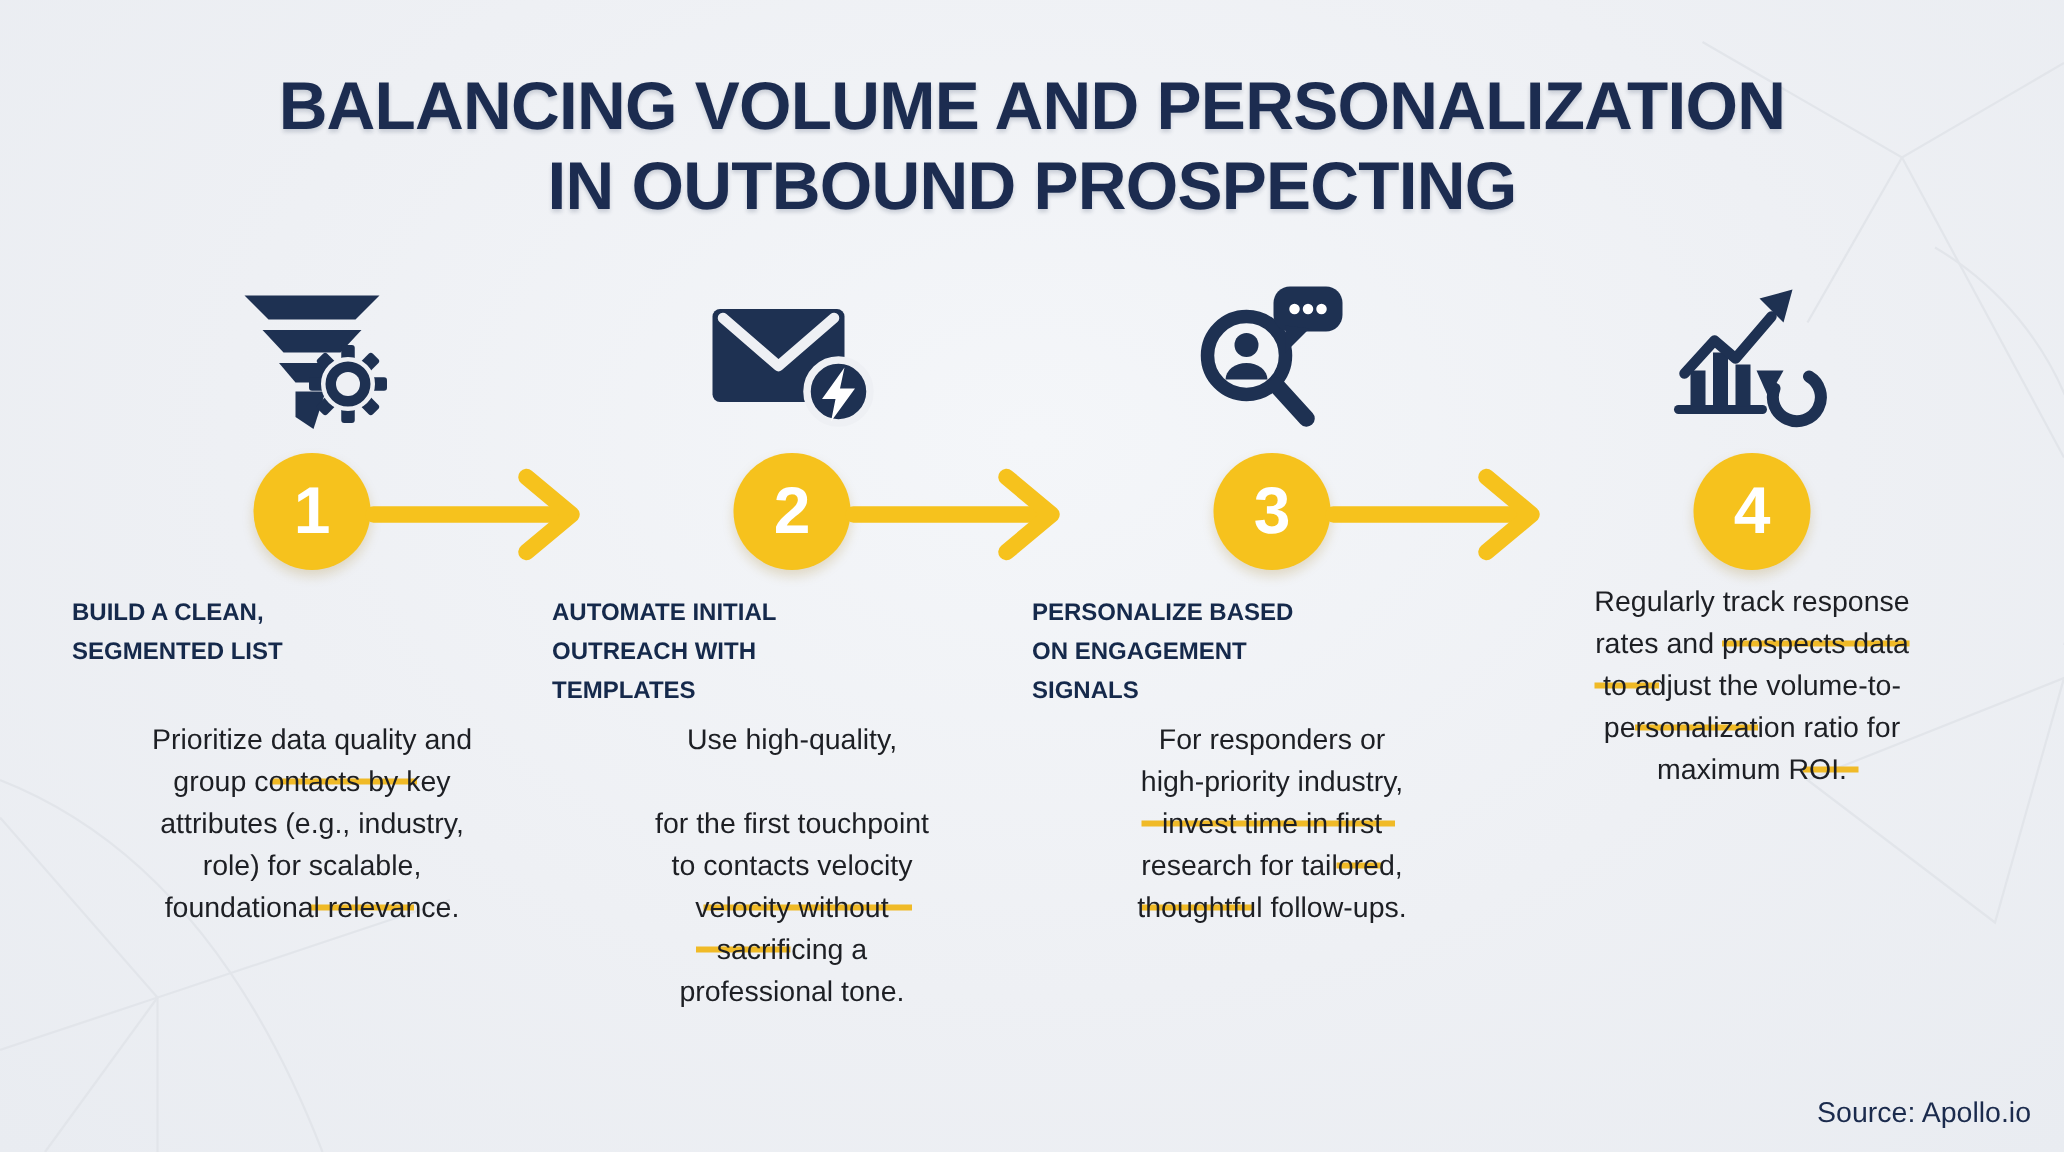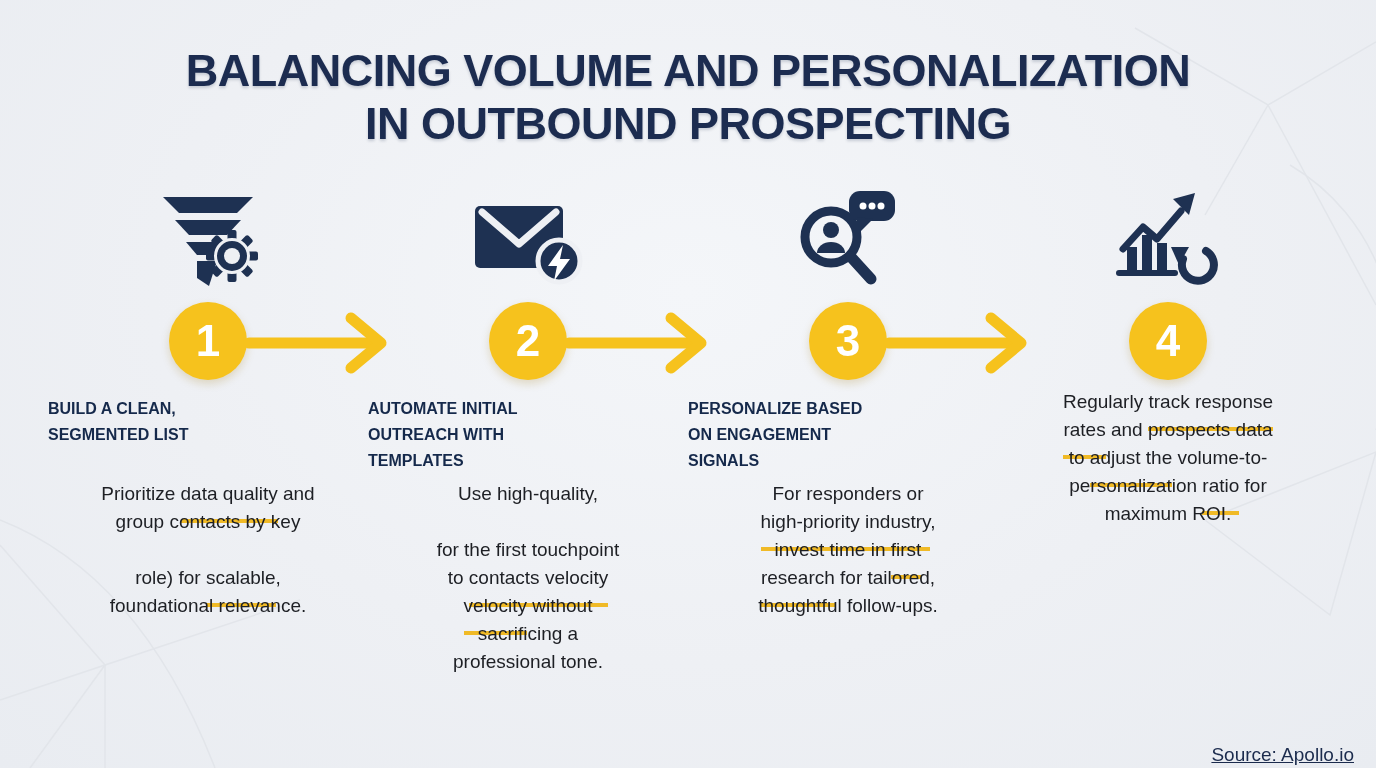--- a/index.html
+++ b/index.html
@@ -29,22 +29,22 @@
   .step-heading {
     margin-top:12px; height:80px; text-align:left;
     font-size:16px; line-height:26px; font-weight:bold; color:#15294b;
   }
   .step-body {
     text-align:center; font-size:19px; line-height:28px; color:#1d1f24;
     margin-top:4px;
   }
   .hl { border-bottom:4px solid #f0ba27; padding-bottom:15px; }
   .source {
-    position:absolute; right:22px; bottom:2px;
-    font-size:19px; color:#1b2b4d;text-decoration:underline;
+    position:absolute; right:22px; bottom:14px;
+    font-size:19px; color:#1b2b4d;
   }
   .navy { fill:#1e3152; }
   .navy-stroke { stroke:#1e3152; fill:none; }
 </style>
 </head>
 <body>
 
 <div class="canvas">
 
   <svg class="deco" viewBox="0 0 1376 768">
@@ -94,21 +94,21 @@
     <div class="marker">
       <div class="num-circle">1</div>
       <svg class="arrow-svg" width="160" height="78" viewBox="0 0 160 78">
         <g stroke="#f6c21d" stroke-width="11" stroke-linecap="round" stroke-linejoin="round" fill="none">
           <line x1="2" y1="39" x2="128" y2="39"></line>
           <polyline points="104,14 134,39 104,64"></polyline>
         </g>
       </svg>
     </div>
     <h2 class="step-heading">BUILD A CLEAN,<br>SEGMENTED LIST</h2>
-    <p class="step-body"><span>Prioritize </span><span class="hl">data quality</span><span> and</span><br><span>group contacts by key</span><br><br><span>role) for </span><span class="hl">scalable</span><span>,</span><br><span>foundational relevance.</span></p>
+    <p class="step-body"><span>Prioritize </span><span class="hl">data quality</span><span> and</span><br><span>group contacts by key</span><br><span>attributes (e.g., industry,</span><br><span>role) for </span><span class="hl">scalable</span><span>,</span><br><span>foundational relevance.</span></p>
   </section>
 
   <section class="col c2">
     <div class="icon-area">
       <svg width="110" height="92" viewBox="0 0 110 92">
         <rect class="navy" x="2" y="8" width="88" height="62" rx="5"></rect>
         <polyline points="9,14 46,46 83,14" fill="none" stroke="#eef0f4" stroke-width="7" stroke-linecap="round" stroke-linejoin="round"></polyline>
         <circle cx="86" cy="63" r="21" fill="#1e3152" stroke="#eef0f4" stroke-width="5"></circle>
         <polygon fill="#fff" points="90,47 75,68 84,68 81,83 97,61 87,61"></polygon>
       </svg>

